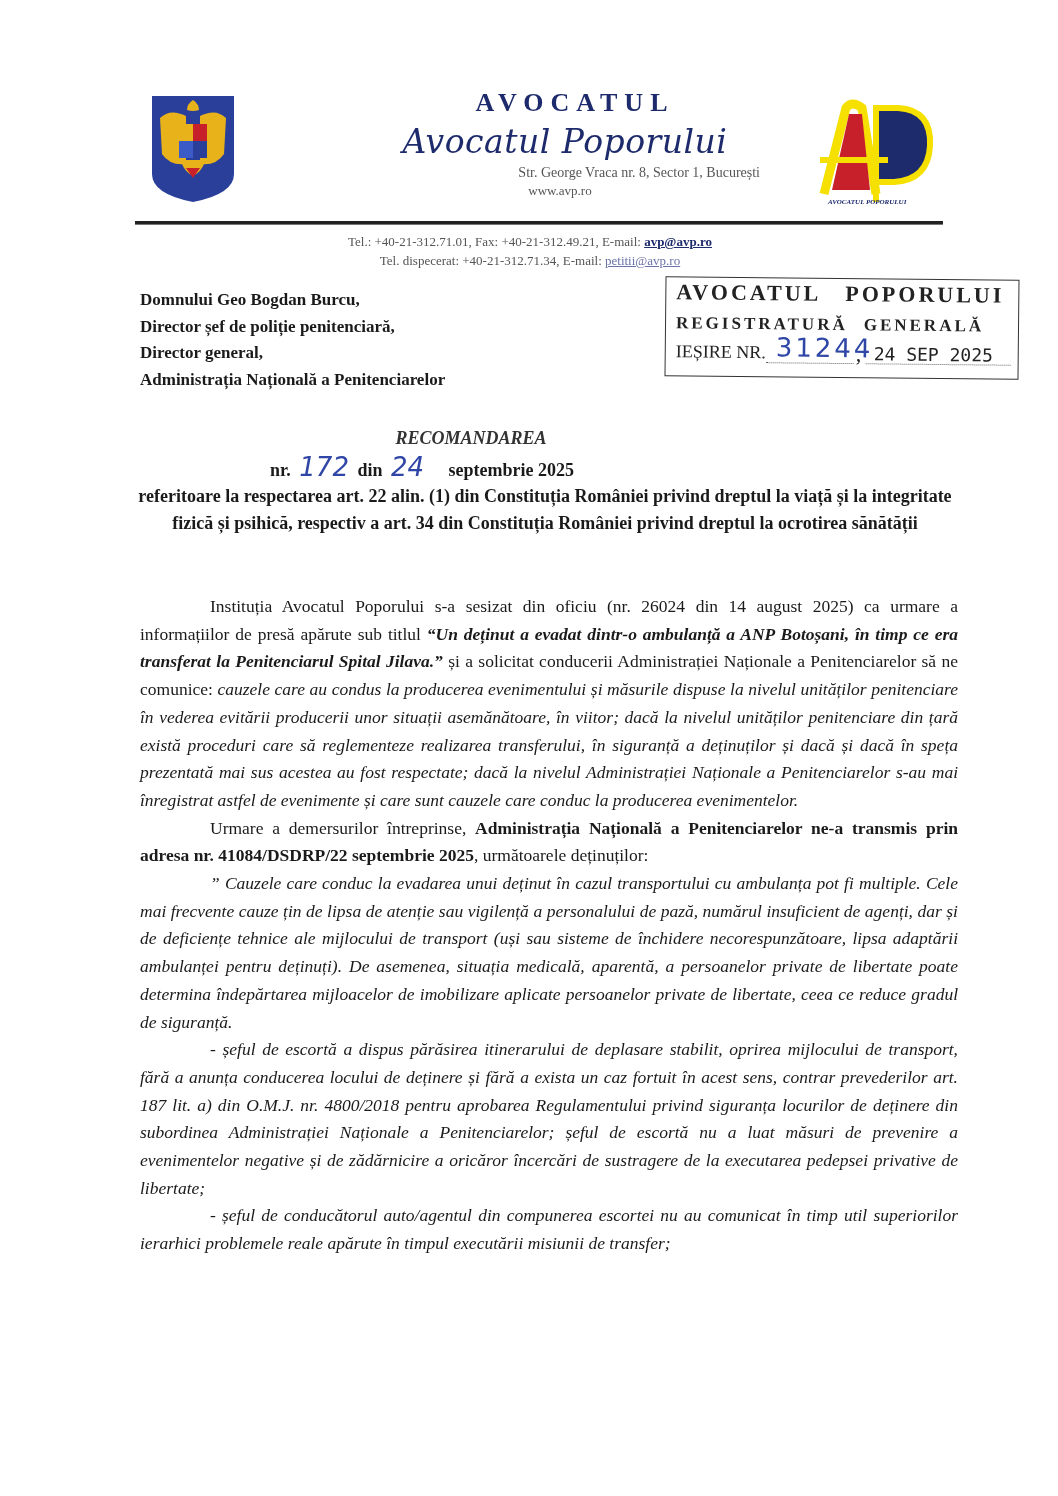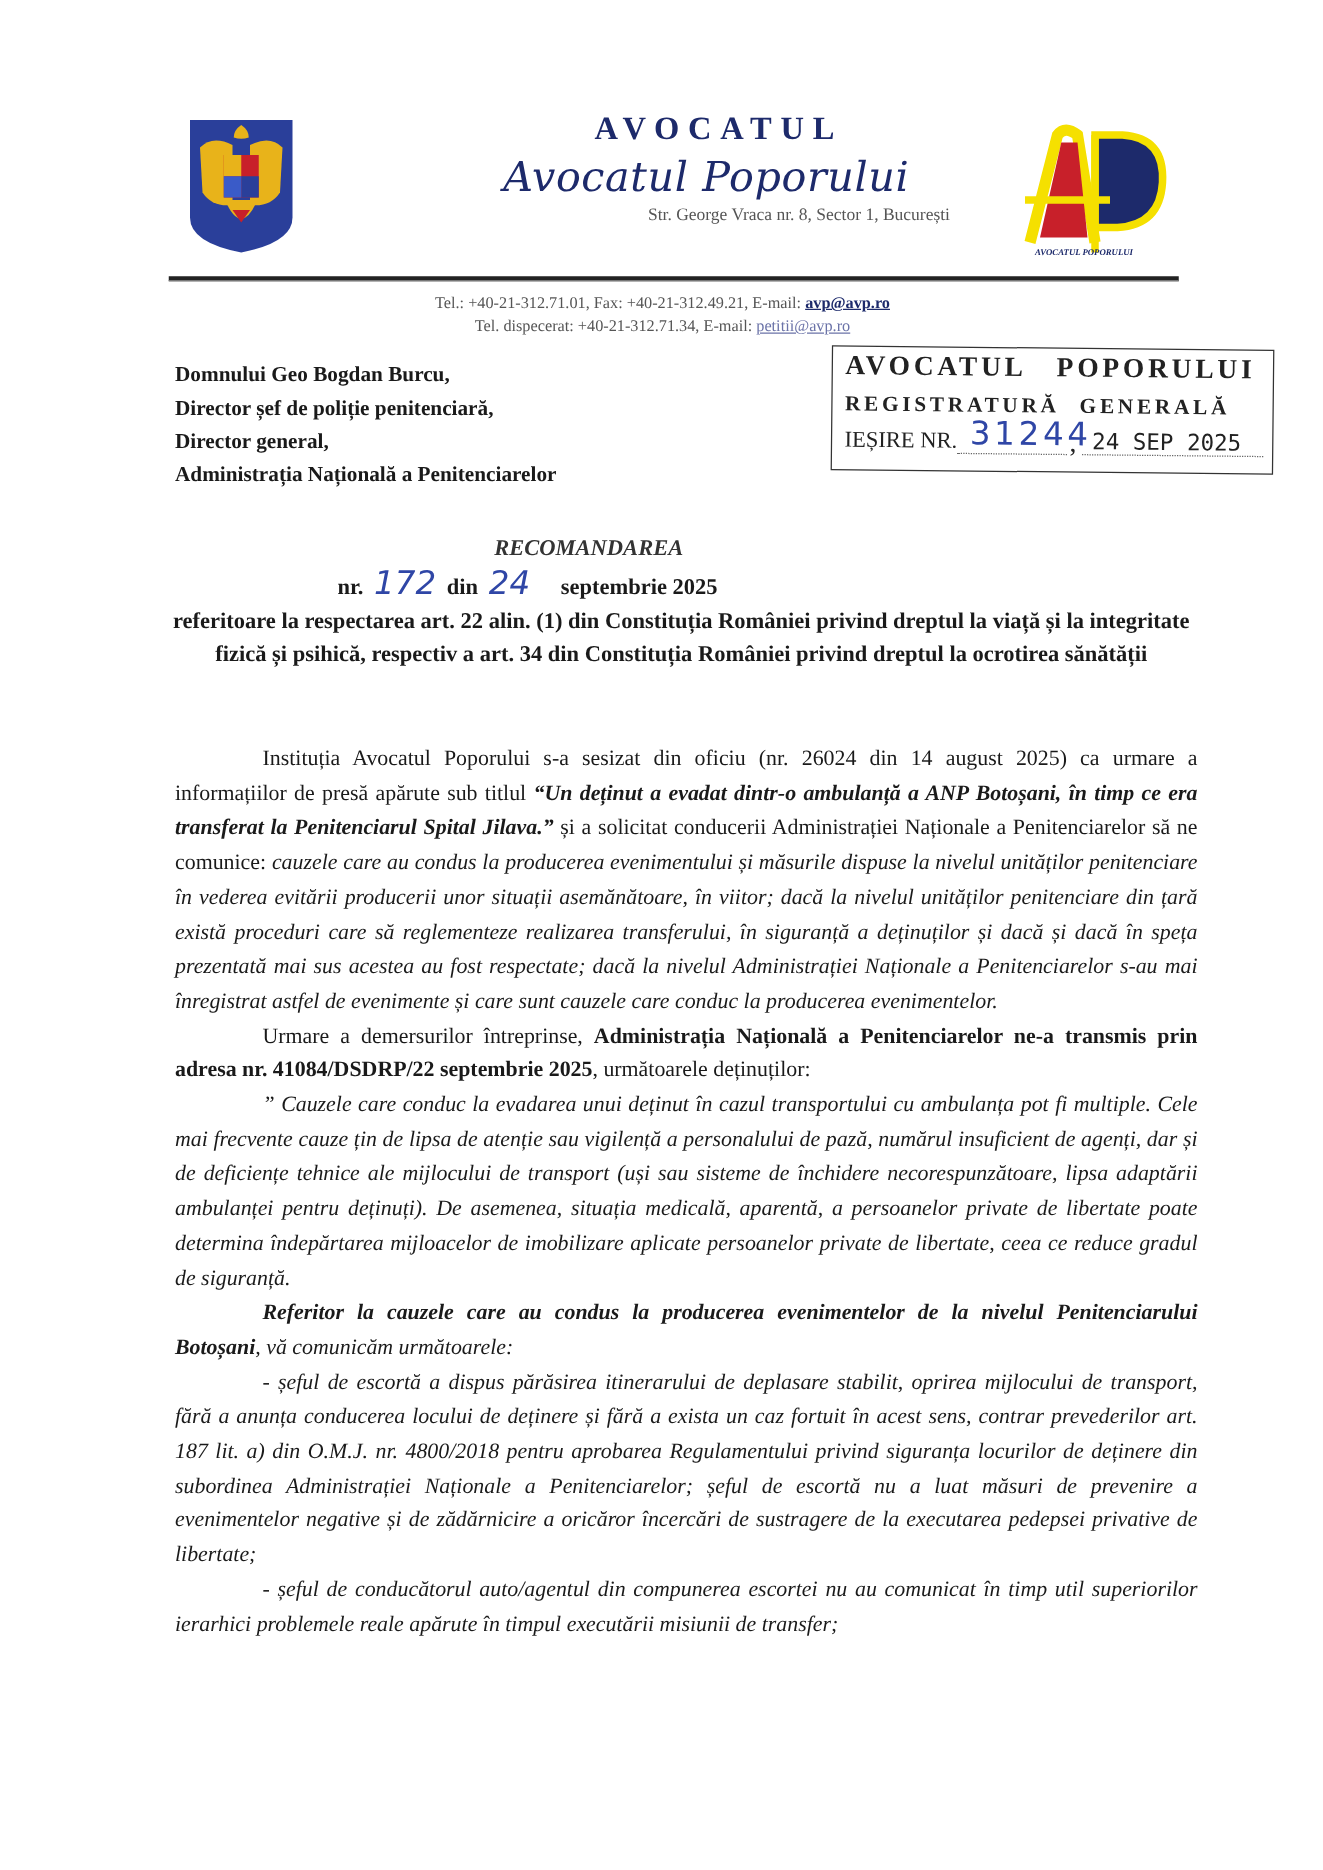--- a/index.html
+++ b/index.html
@@ -82,20 +82,21 @@
     <rect x="29" y="47" width="14" height="17" fill="#3a5bc8"></rect>
     <path d="M30 66 Q43 96 56 66 Z" fill="#e8b31a"></path>
     <path d="M36 74 L50 74 L43 84 Z" fill="#c8202a"></path>
   </svg>
 </div>
 
 <div class="hdr-center">
   <div class="country">AVOCATUL</div>
   <div class="inst-script">Avocatul Poporului</div>
   <div class="address">Str. George Vraca nr. 8, Sector 1, București</div>
+  <div class="website">www.avp.ro</div>
 </div>
 
 <div class="ap-logo">
   <svg width="122" height="110" viewBox="0 0 122 110">
     <path d="M6 96 L28 10 Q34 2 44 10 L58 96" fill="none" stroke="#f5e000" stroke-width="9"></path>
     <path d="M14 92 L31 16 L44 16 L52 92 Z" fill="#c8202a"></path>
     <path d="M58 10 L80 10 Q114 12 112 48 Q110 82 76 84 L58 84 Z" fill="#1d2a6b" stroke="#f5e000" stroke-width="6"></path>
     <line x1="2" y1="62" x2="70" y2="62" stroke="#f5e000" stroke-width="6"></line>
     <line x1="58" y1="10" x2="58" y2="104" stroke="#f5e000" stroke-width="6"></line>
     <text x="10" y="106" font-family="Liberation Serif, serif" font-size="7" font-style="italic" font-weight="bold" fill="#1d2a6b">AVOCATUL POPORULUI</text>
@@ -142,16 +143,15 @@
   <span>din</span>
   <span class="hand">24</span>
   <span class="month">septembrie 2025</span>
 </div>
 <div class="rec-subject">referitoare la respectarea art. 22 alin. (1) din Constituția României privind dreptul la viață și la integritate fizică și psihică, respectiv a art. 34 din Constituția României privind dreptul la ocrotirea sănătății</div>
 
 <div class="body-text">
   <p class="indent"><span>Instituția Avocatul Poporului s-a sesizat din oficiu (nr. 26024 din 14 august 2025) ca urmare a informațiilor de presă apărute sub titlul </span><span class="bi">“Un deținut a evadat dintr-o ambulanță a ANP Botoșani, în timp ce era transferat la Penitenciarul Spital Jilava.”</span><span> și a solicitat conducerii Administrației Naționale a Penitenciarelor să ne comunice: </span><span class="i">cauzele care au condus la producerea evenimentului și măsurile dispuse la nivelul unităților penitenciare în vederea evitării producerii unor situații asemănătoare, în viitor; dacă la nivelul unităților penitenciare din țară există proceduri care să reglementeze realizarea transferului, în siguranță a deținuților și dacă și dacă în speța prezentată mai sus acestea au fost respectate; dacă la nivelul Administrației Naționale a Penitenciarelor s-au mai înregistrat astfel de evenimente și care sunt cauzele care conduc la producerea evenimentelor.</span></p>
   <p class="indent"><span>Urmare a demersurilor întreprinse, </span><span class="b">Administrația Națională a Penitenciarelor ne-a transmis prin adresa nr. 41084/DSDRP/22 septembrie 2025</span><span>, următoarele deținuților:</span></p>
   <p class="indent i">” Cauzele care conduc la evadarea unui deținut în cazul transportului cu ambulanța pot fi multiple. Cele mai frecvente cauze țin de lipsa de atenție sau vigilență a personalului de pază, numărul insuficient de agenți, dar și de deficiențe tehnice ale mijlocului de transport (uși sau sisteme de închidere necorespunzătoare, lipsa adaptării ambulanței pentru deținuți). De asemenea, situația medicală, aparentă, a persoanelor private de libertate poate determina îndepărtarea mijloacelor de imobilizare aplicate persoanelor private de libertate, ceea ce reduce gradul de siguranță.</p>
-  <p class="indent"><span class="bi">Referitor la cauzele care au condus la producerea evenimentelor de la nivelul Penitenciarului Botoșani</span><span class="i">, vă comunicăm următoarele:</span></p>
   <p class="indent i">-   șeful de escortă a dispus părăsirea itinerarului de deplasare stabilit, oprirea mijlocului de transport, fără a anunța conducerea locului de deținere și fără a exista un caz fortuit în acest sens, contrar prevederilor art. 187 lit. a) din O.M.J. nr. 4800/2018 pentru aprobarea Regulamentului privind siguranța locurilor de deținere din subordinea Administrației Naționale a Penitenciarelor; șeful de escortă nu a luat măsuri de prevenire a evenimentelor negative și de zădărnicire a oricăror încercări de sustragere de la executarea pedepsei privative de libertate;</p>
   <p class="indent i">- șeful de conducătorul auto/agentul din compunerea escortei nu au comunicat în timp util superiorilor ierarhici problemele reale apărute în timpul executării misiunii de transfer;</p>
 </div>
 
 </body></html>

